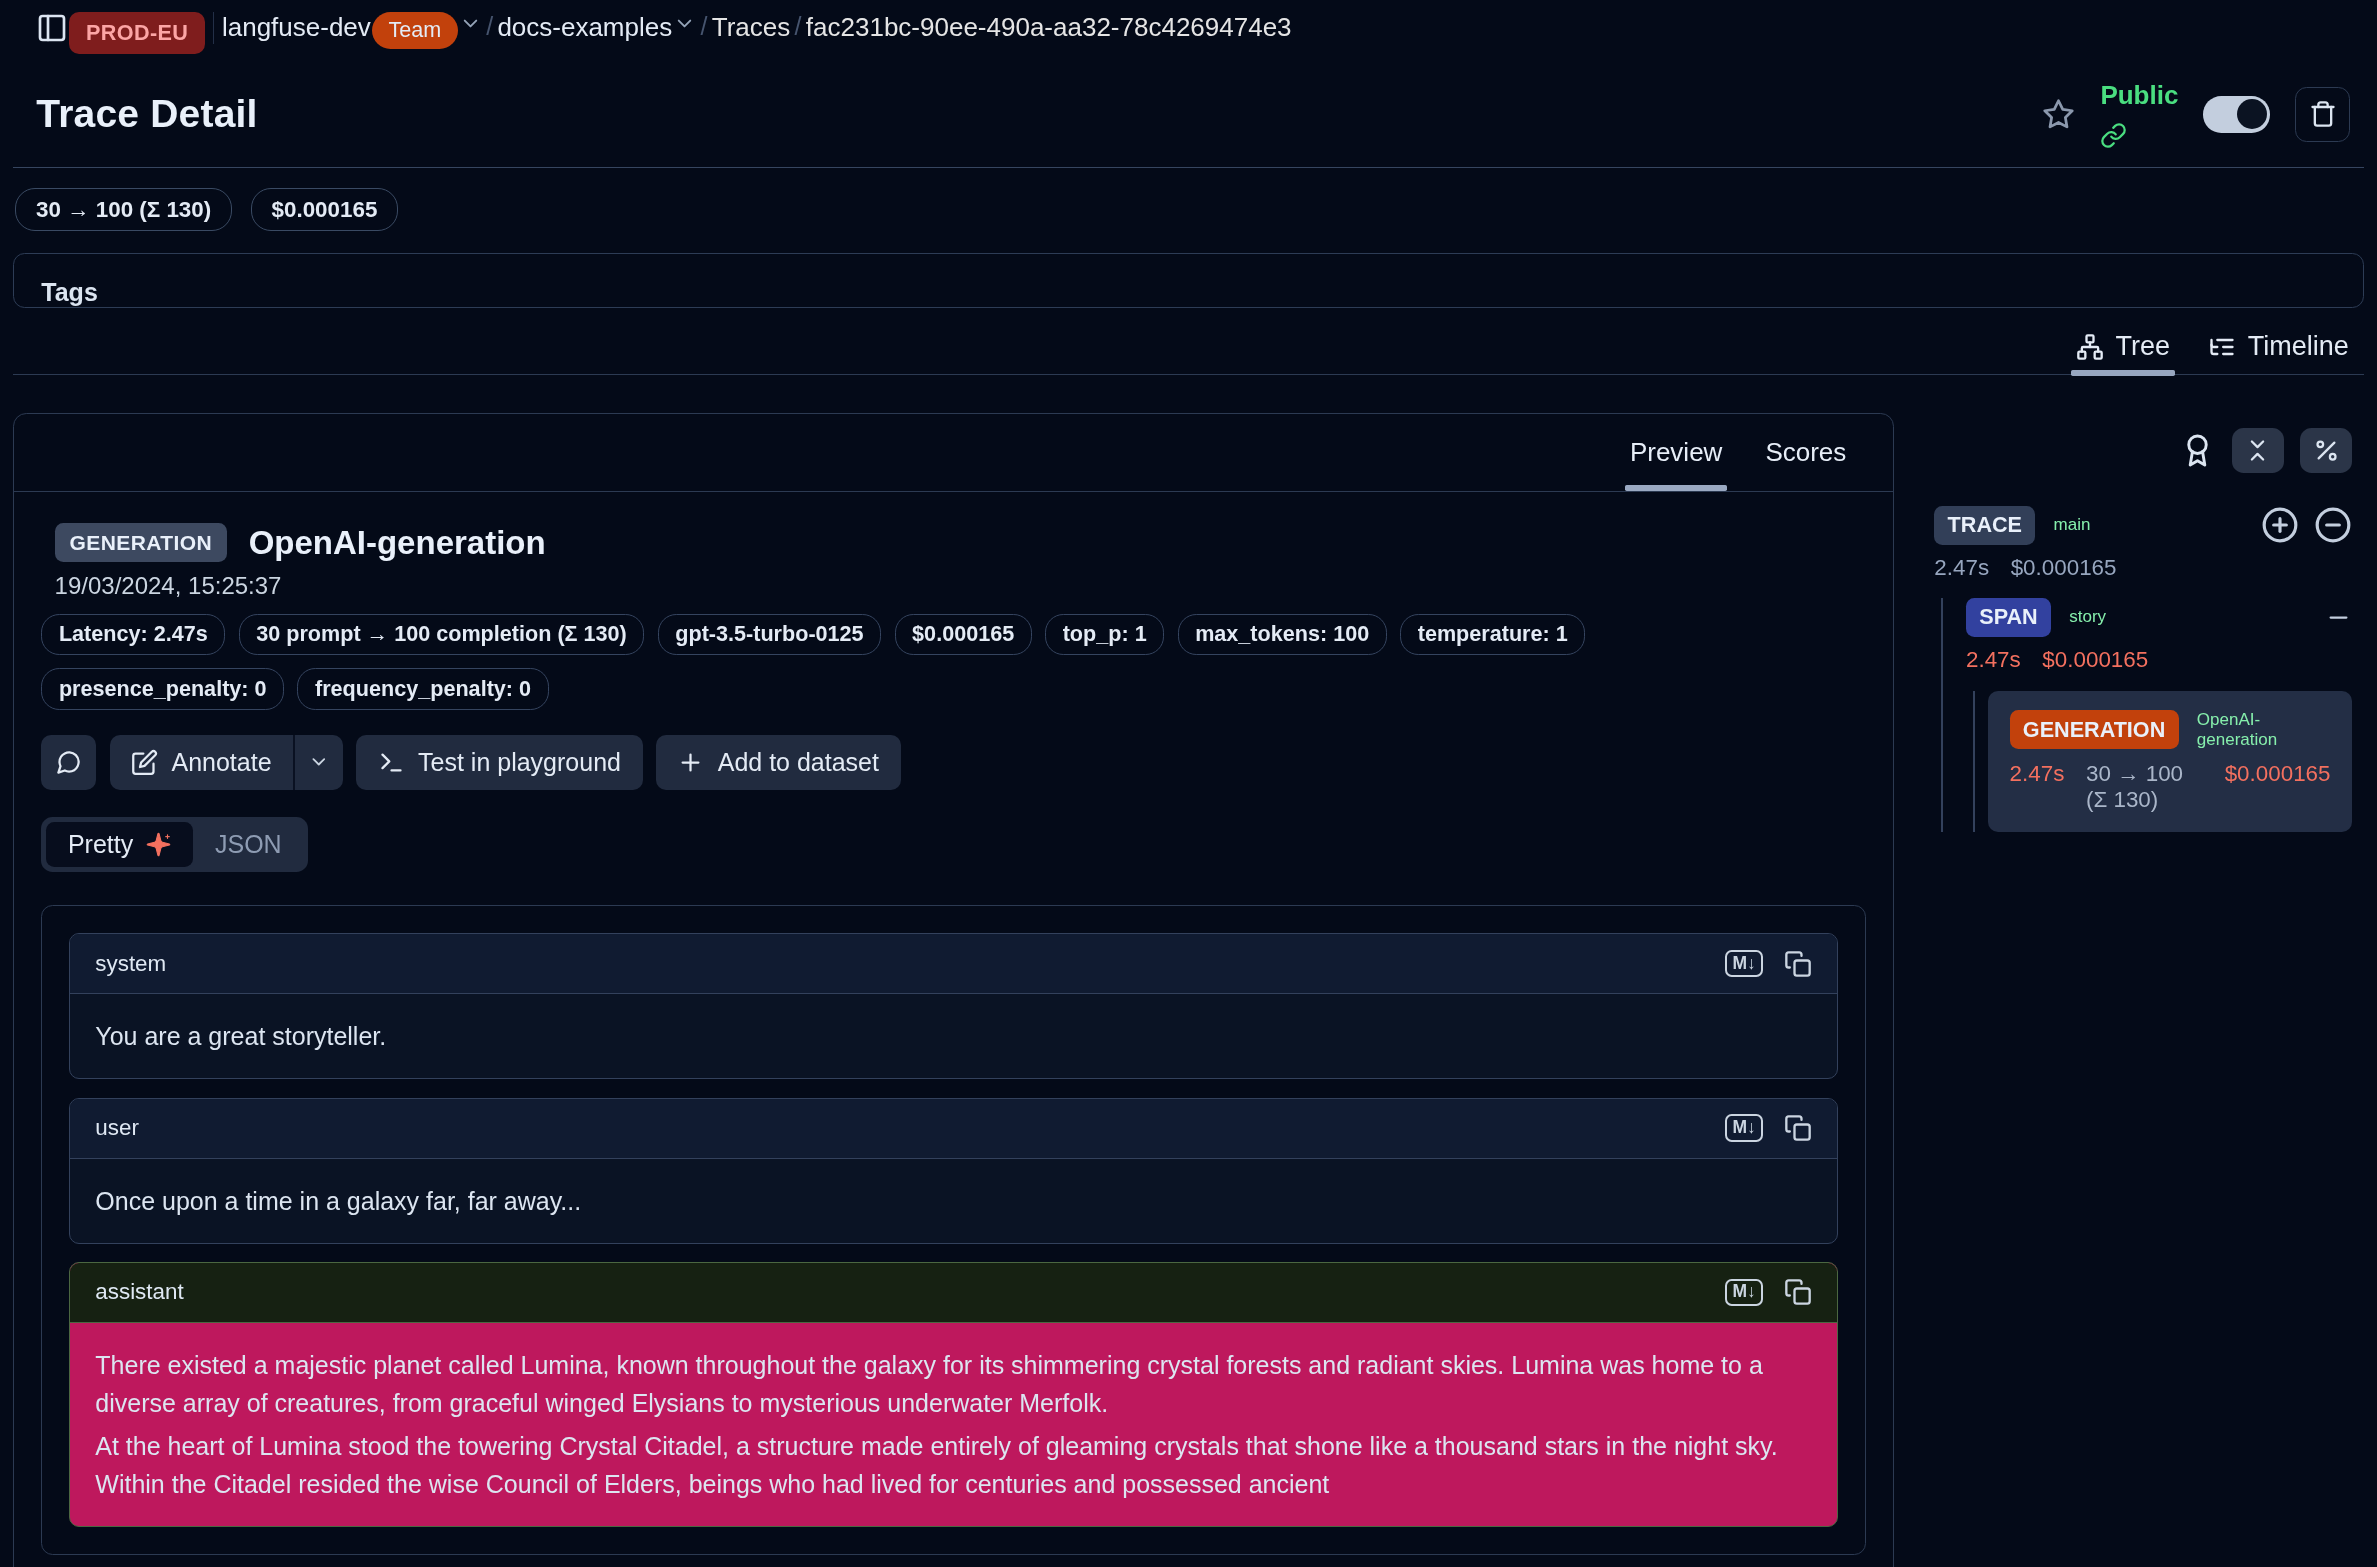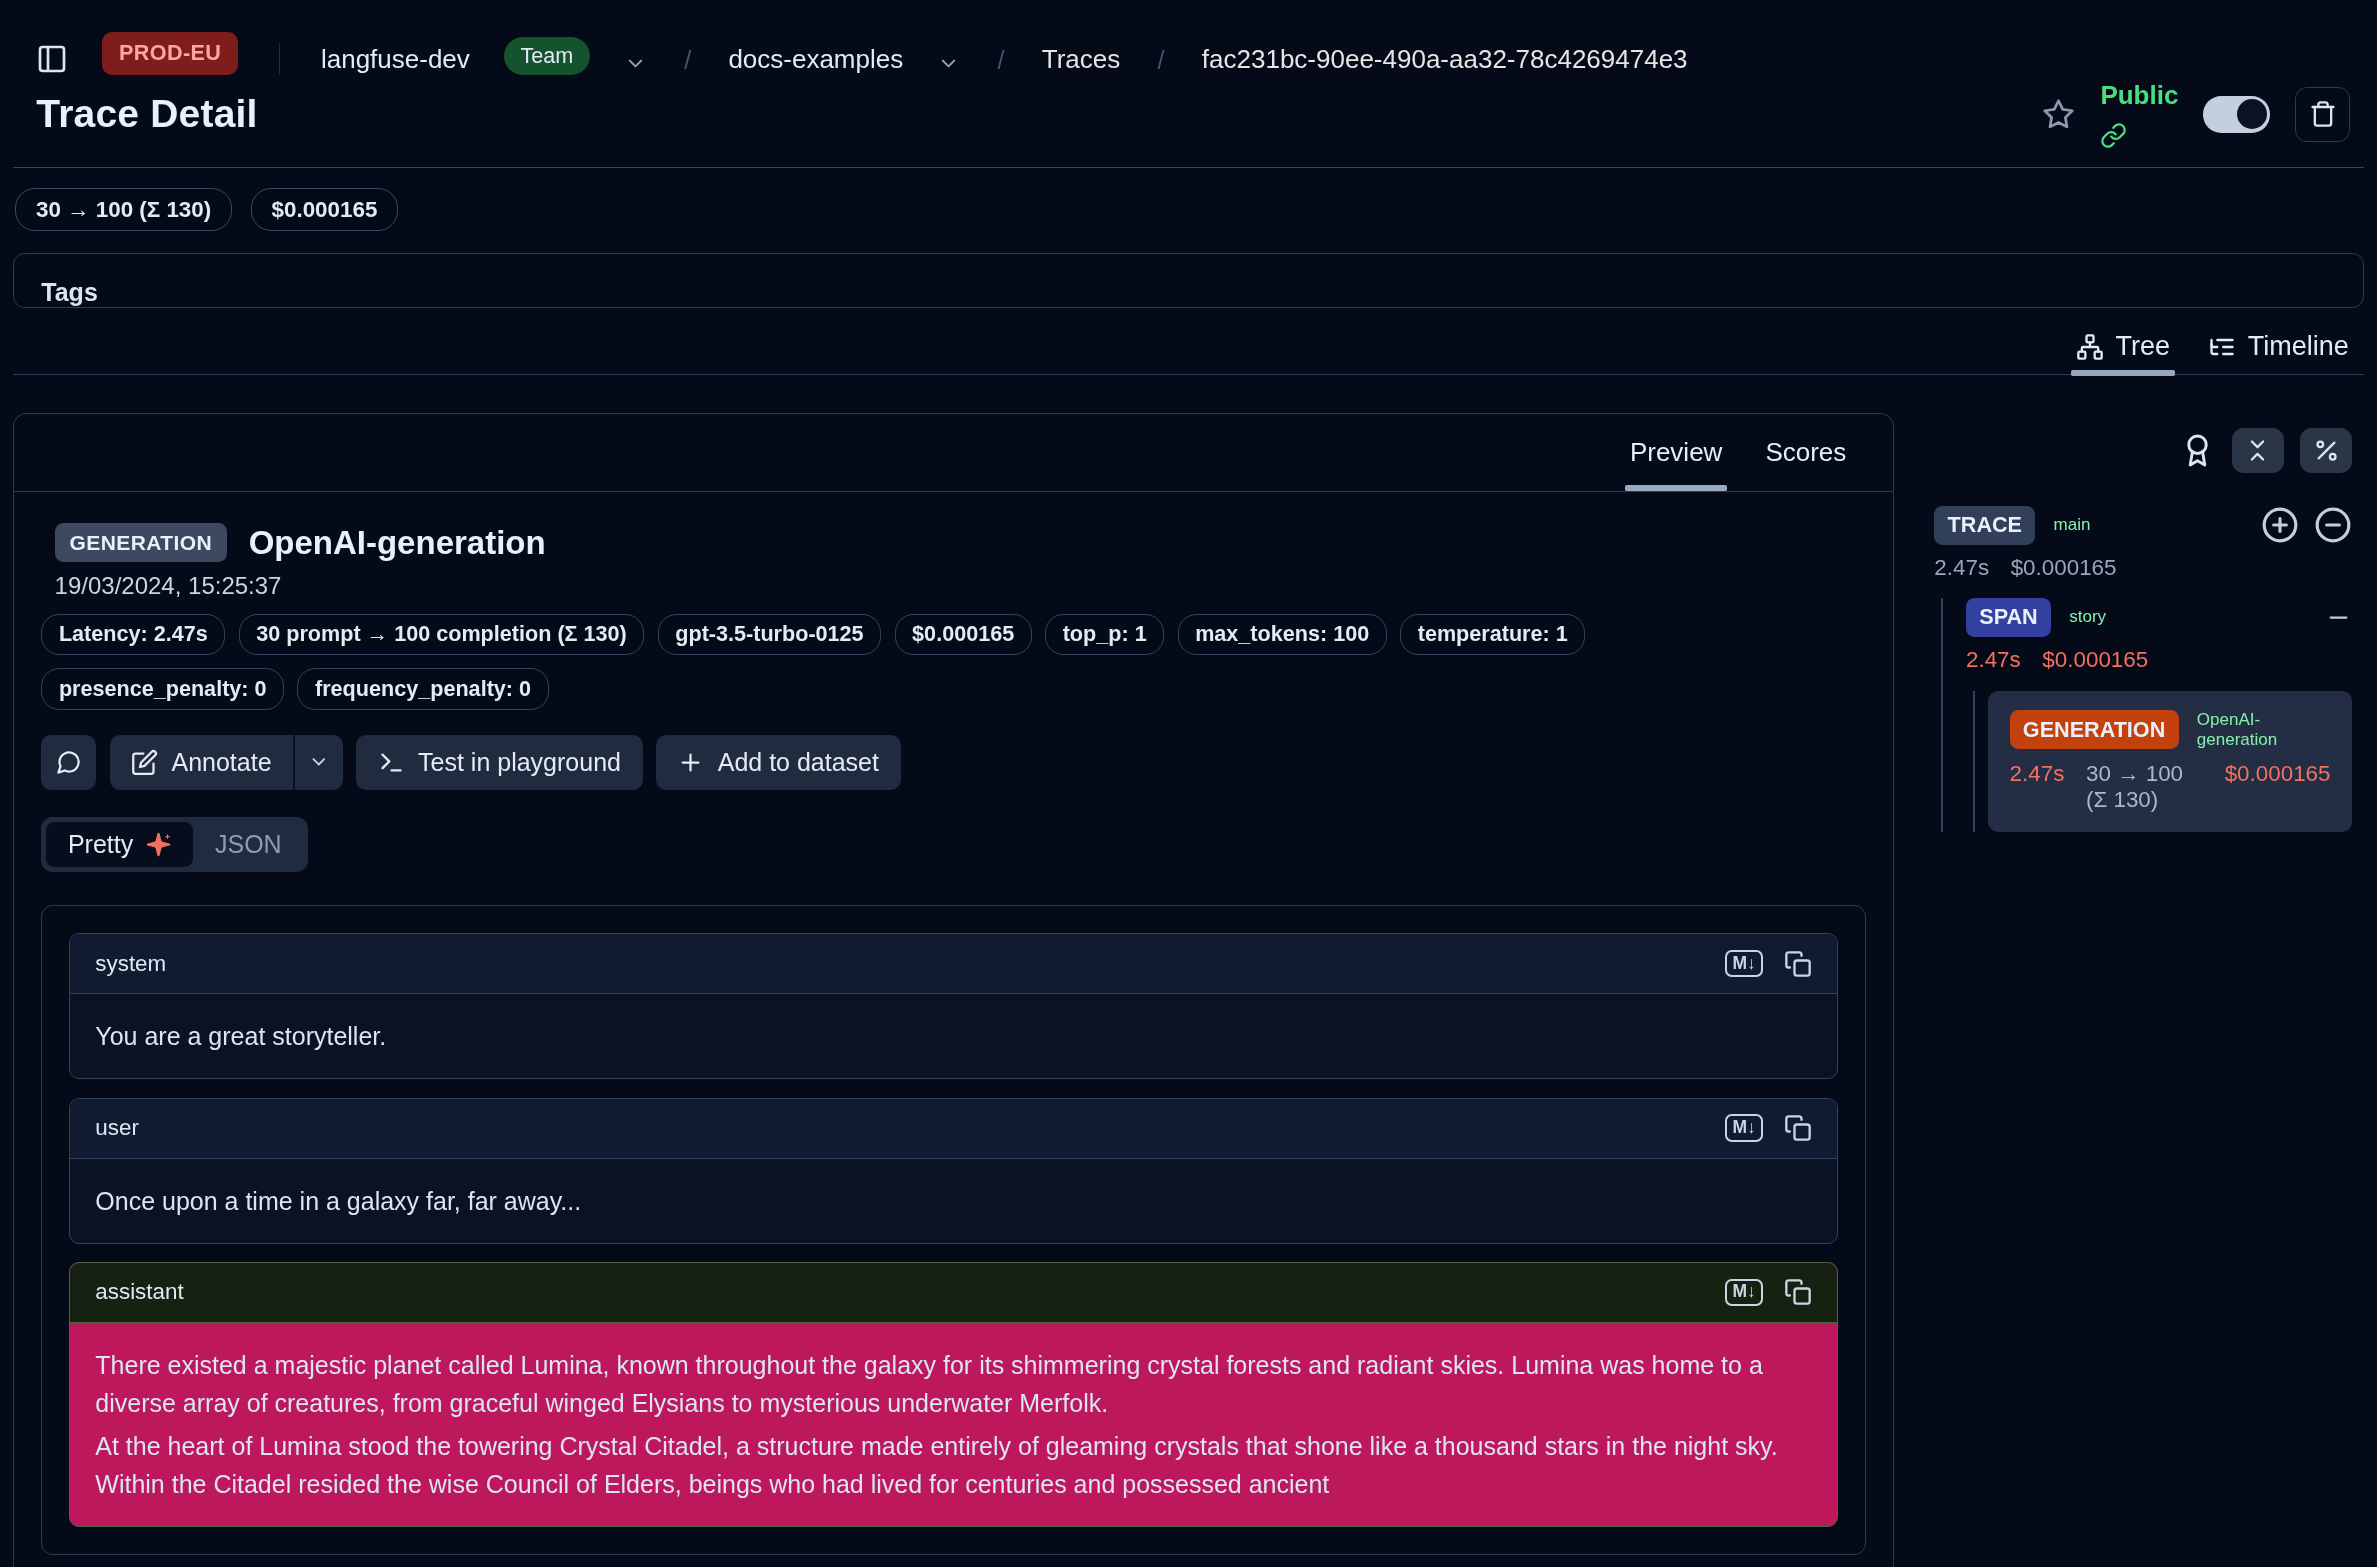--- a/index.html
+++ b/index.html
@@ -8,32 +8,32 @@
     background: #040a18;
     color: #e4ebf5;
     font-family: "Liberation Sans", "DejaVu Sans", sans-serif;
   }
   .page { width: 2377px; height: 1568px; padding: 11.6px 13.3px 0 13.3px; }
 
   svg { display: block; }
   .ico { stroke: currentColor; fill: none; stroke-width: 2; stroke-linecap: round; stroke-linejoin: round; }
 
   
-  .topbar { display: flex; align-items: flex-end; gap: 34px; height: 63px; padding-left: 23px; }
+  .topbar { display: flex; align-items: flex-start; gap: 1px; height: 63px; padding-left: 23px; }
   .panel-btn { color: #dce5f1; cursor: pointer; }
   .env-badge {
     background: #7f1d1d; color: #fca5a5; font-size: 21.6px; font-weight: 700;
     padding: 8.3px 16.6px; border-radius: 10px; letter-spacing: 0.4px;
   }
   .vsep { width: 1.7px; height: 32px; background: #232f47; margin: 0 6.7px; }
   .crumb { font-size: 26px; font-weight: 500; color: #e4ebf5; }
   .crumb.muted { color: #e5e5e5; font-weight: 400; }
   .crumb-sep { font-size: 25px; color: #46546e; padding: 0 3.3px; }
   .pill {
-    background: #14532d; color: #e4ebf5; font-size: 21.6px; font-weight: 500;
+    background: #c2410c; color: #e4ebf5; font-size: 21.6px; font-weight: 500;
     padding: 5.8px 16.6px; border-radius: 830px;
   }
   .chev { color: #94a3b8; }
 
   
   .title-row { display: flex; align-items: center; justify-content: space-between; padding: 5px 13.3px 0 23px; }
   .page-title { font-size: 39px; font-weight: 700; color: #e9f0fa; letter-spacing: 0.2px; }
   .title-actions { display: flex; align-items: center; gap: 25px; }
   .icon-plain { color: #8b98ad; cursor: pointer; }
   .public-wrap { display: flex; align-items: flex-start; gap: 11.6px; color: #4ade80; cursor: pointer; flex-direction: column; }

